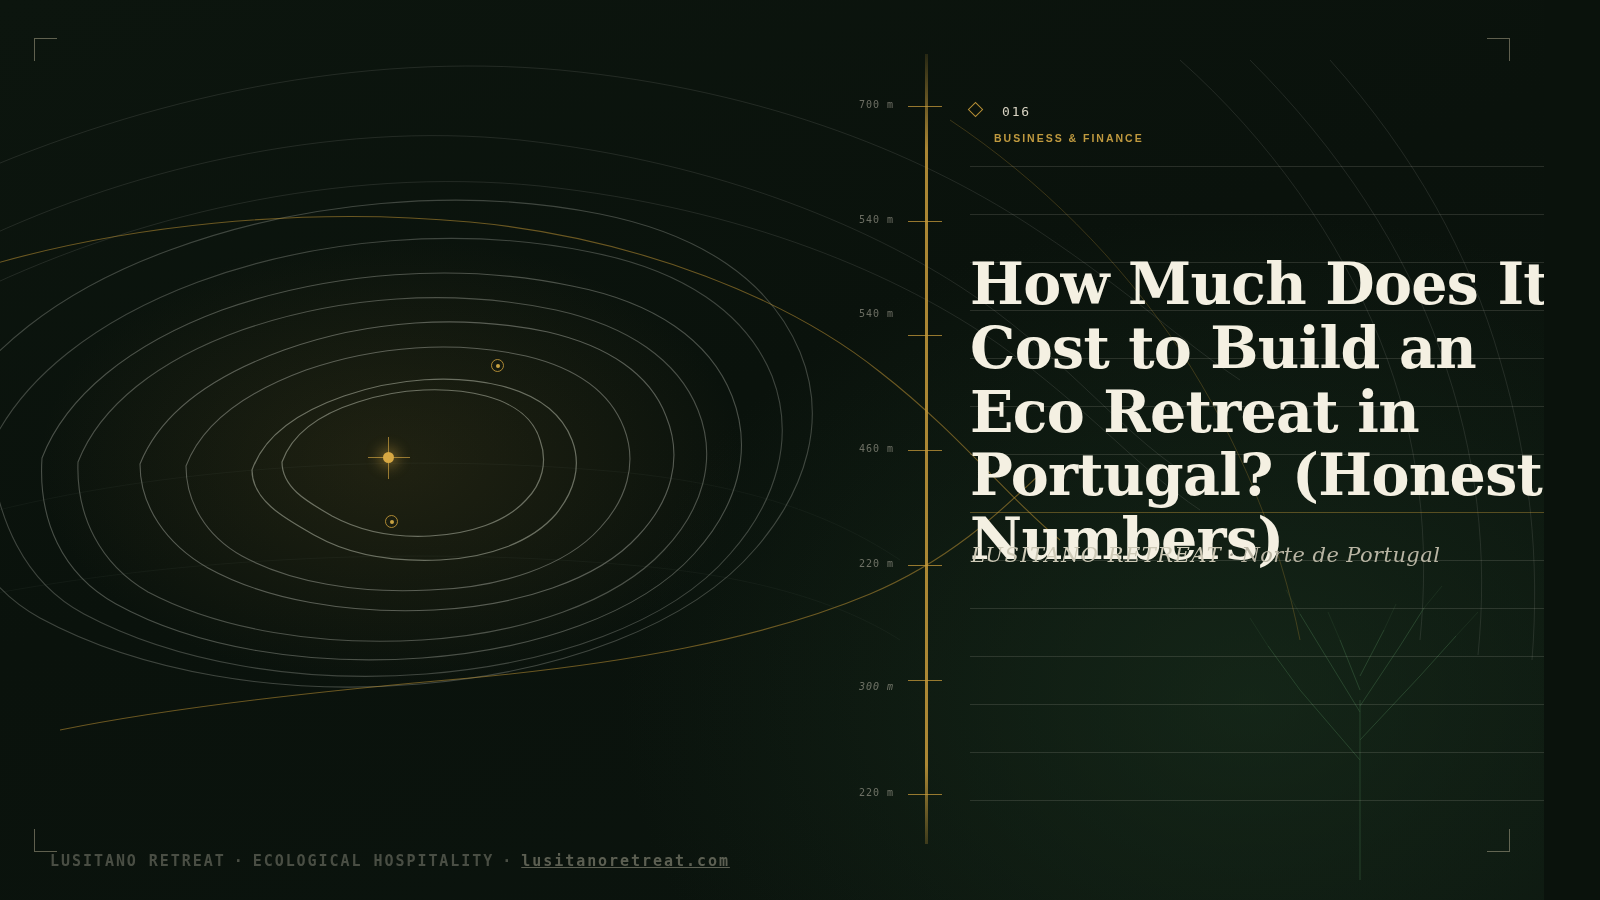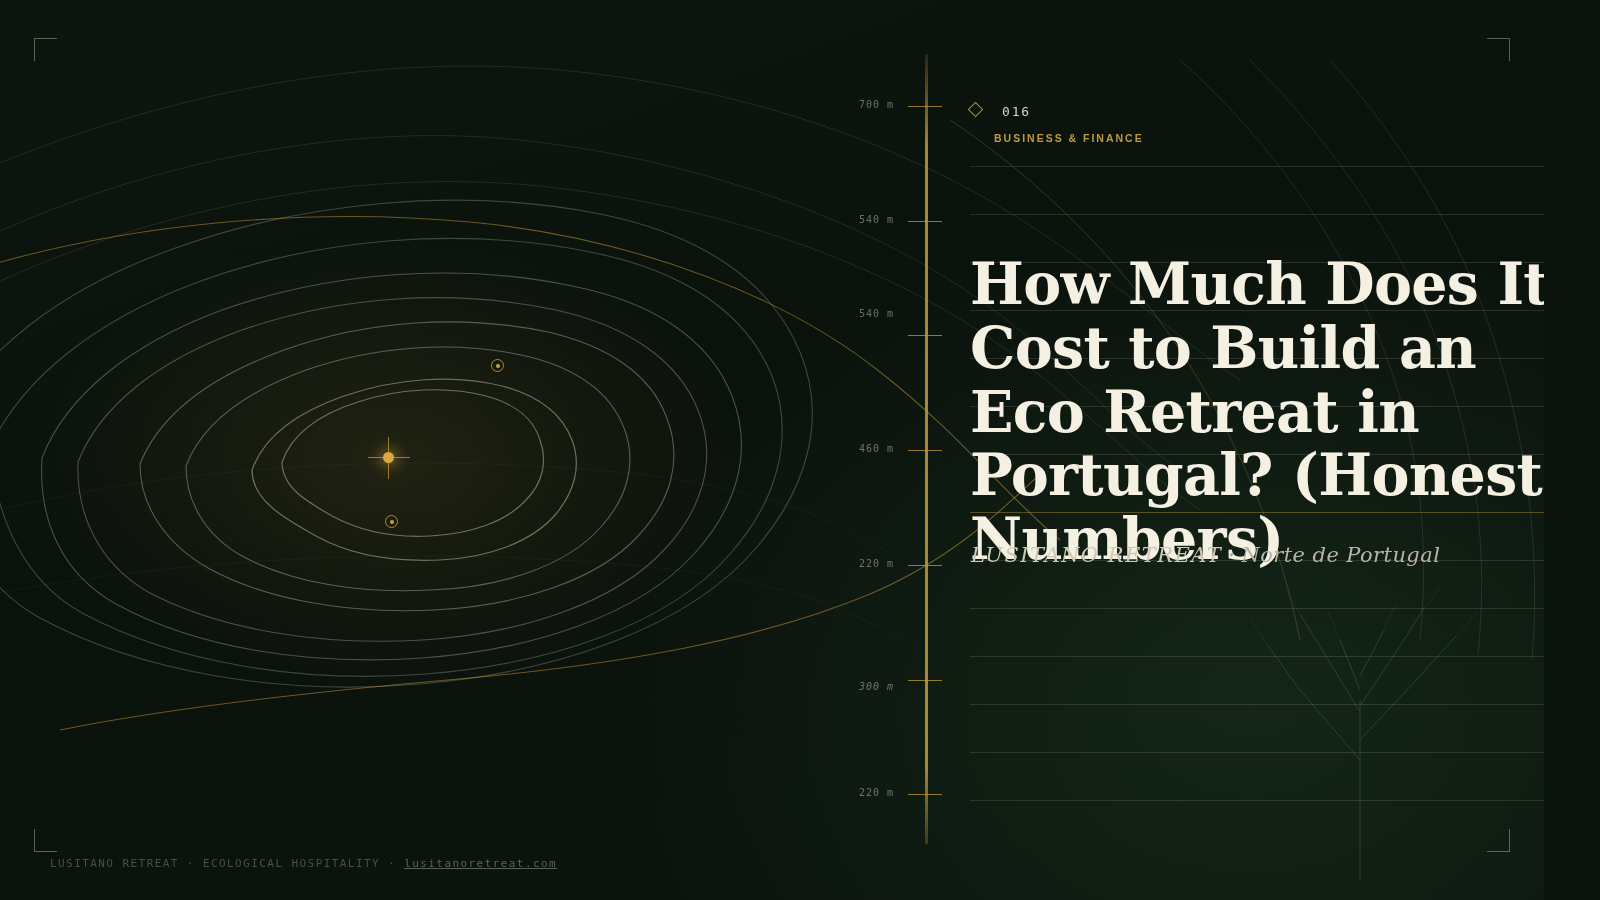--- a/index.html
+++ b/index.html
@@ -173,24 +173,25 @@
   }
   .footer-line1 {
     font-size: 11.5px;
     letter-spacing: 0.13em;
     color: rgba(206,202,186,0.70);
     white-space: nowrap;
   }
   .footer-line1 .sep { color: rgba(206,202,186,0.40); padding: 0 8px; }
   .footer-line2 {
     margin-top: 4px;
-    font-size: 11px;
+    font-size: 15px;
     letter-spacing: 0.13em;
     color: rgba(150,150,135,0.45);
     white-space: nowrap;
+    font-weight: bold;
   }
   .footer-line2 .sep { padding: 0 8px; }
   .footer-line2 .site { text-decoration: underline; color: rgba(160,158,140,0.55); }
 
   
   .marker {
     position: absolute;
     border-radius: 50%;
   }
   .marker-ring {

